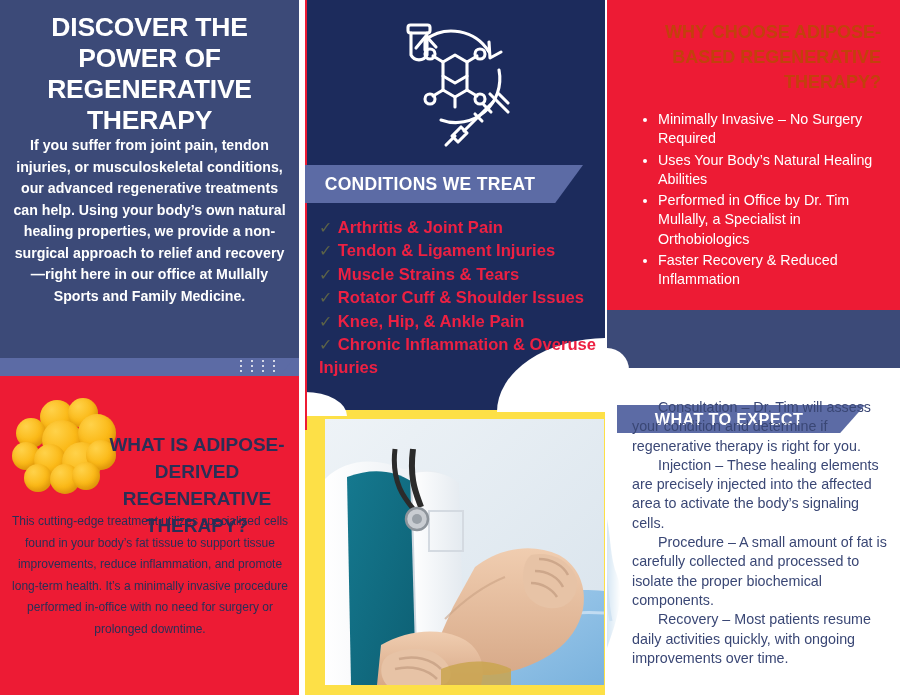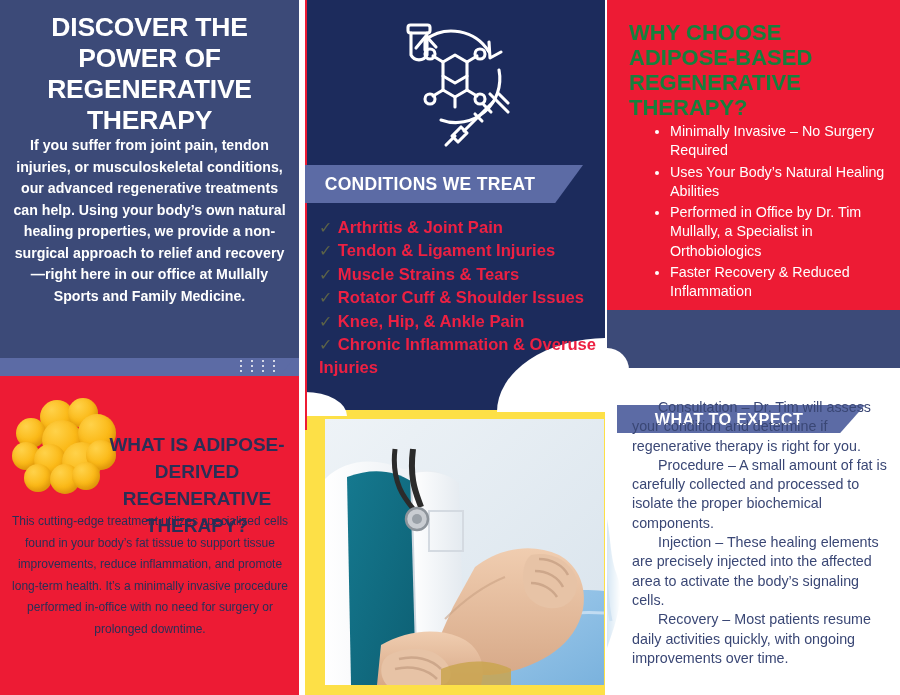--- a/index.html
+++ b/index.html
@@ -88,23 +88,23 @@
   .col-right{position:absolute;left:607px;top:0;width:293px;height:695px;overflow:hidden;background:#fff;}
   .r-red{position:absolute;left:0;top:0;width:293px;height:310px;background:#ed1b34;}
   .r-navy{position:absolute;left:0;top:310px;width:293px;height:58px;background:#3c4a78;}
   .r-navy-curve{position:absolute;left:0;top:348px;width:22px;height:22px;background:#ffffff;
       border-top-right-radius:22px 22px;}
   .r-white{position:absolute;left:0;top:368px;width:293px;height:327px;background:#ffffff;}
   .r-watermark{position:absolute;left:-10px;top:455px;width:34px;height:240px;opacity:.55;}
 
   .r-title{
     position:absolute;left:22px;top:20px;width:252px;
-    color:#15803d;font-size:22px;line-height:25px;font-weight:bold;text-align:left;
-  }
-  .r-bullets{position:absolute;left:36px;top:110px;width:245px;margin:12px;padding:0;list-style:none;}
+    color:#c2410c;font-size:18px;line-height:25px;font-weight:bold;text-align:right;
+  }
+  .r-bullets{position:absolute;left:36px;top:110px;width:245px;margin:0;padding:0;list-style:none;}
   .r-bullets li{
     position:relative;padding-left:15px;
     color:#ffffff;font-size:14.3px;line-height:19.3px;margin-bottom:2px;
   }
   .r-bullets li:before{
     content:"";position:absolute;left:0;top:8px;width:4px;height:4px;border-radius:50%;background:#fff;
   }
 
   .banner2{
     position:absolute;left:10px;top:367px;width:248px;height:28px;
@@ -310,19 +310,19 @@
         <li>Uses Your Body’s Natural Healing Abilities</li>
         <li>Performed in Office by Dr. Tim Mullally, a Specialist in Orthobiologics</li>
         <li>Faster Recovery &amp; Reduced Inflammation</li>
       </ul>
 
     <div class="banner2">
       <span>WHAT TO EXPECT</span>
     </div>
     <div class="expect" id="expect">
         <p>Consultation – Dr. Tim will assess your condition and determine if regenerative therapy is right for you.</p>
+        <p>Injection – These healing elements are precisely injected into the affected area to activate the body’s signaling cells.</p>
         <p>Procedure – A small amount of fat is carefully collected and processed to isolate the proper biochemical components.</p>
-        <p>Injection – These healing elements are precisely injected into the affected area to activate the body’s signaling cells.</p>
         <p>Recovery – Most patients resume daily activities quickly, with ongoing improvements over time.</p>
       </div>
   </div>
 
 </div>
 
 </body></html>

